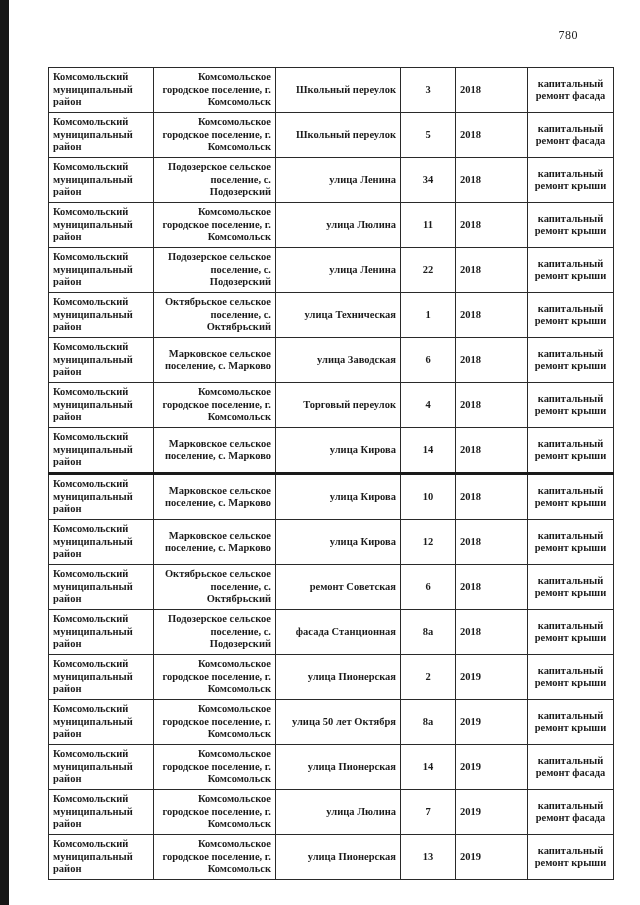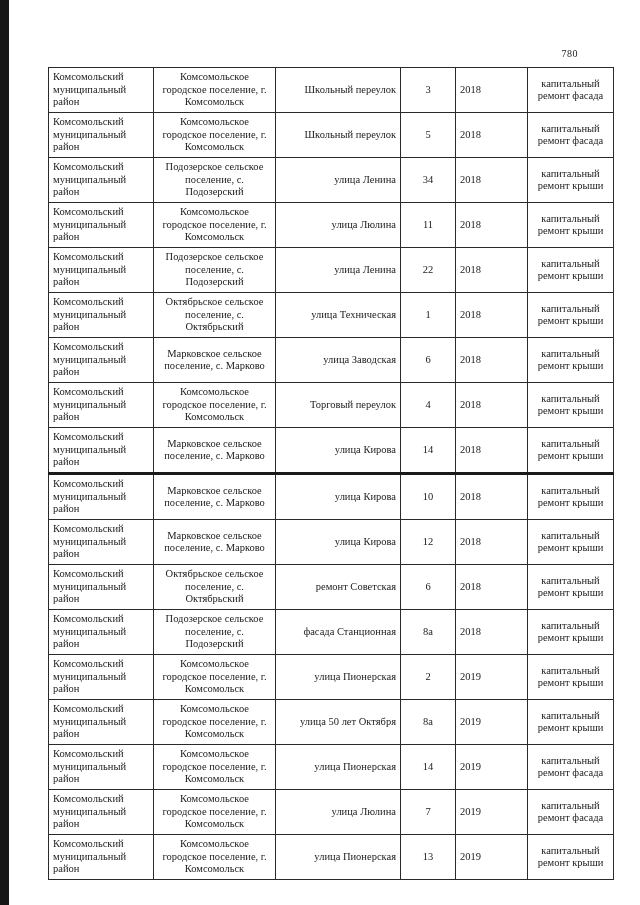--- a/index.html
+++ b/index.html
@@ -18,29 +18,29 @@
     left: 0;
     top: 0;
     width: 9px;
     height: 905px;
     background: #161616;
   }
   .page-number {
     position: absolute;
     top: 28px;
     right: 62px;
-    font-size: 10px;
+    font-size: 12px;
     letter-spacing: 0.5px;
-    margin-top: 20px;
   }
   .table-wrap {
     position: absolute;
     left: 48px;
     top: 67px;
     width: 565px;
+    font-weight: bold;
   }
   table {
     border-collapse: collapse;
     table-layout: fixed;
     width: 565px;
     font-size: 10.5px;
     line-height: 1.18;
   }
   td {
     border: 1px solid #2a2a2a;
@@ -50,21 +50,21 @@
     overflow: hidden;
     word-wrap: break-word;
   }
   col.c-district   { width: 105px; }
   col.c-settlement { width: 122px; }
   col.c-street     { width: 125px; }
   col.c-house      { width: 55px;  }
   col.c-year       { width: 72px;  }
   col.c-work       { width: 86px;  }
   td.col-district   { text-align: left; vertical-align: middle; }
-  td.col-settlement { text-align: center; vertical-align: middle; }
+  td.col-settlement { text-align: right; vertical-align: middle; }
   td.col-street     { text-align: right; }
   td.col-house      { text-align: center; }
   td.col-year       { text-align: left; }
   td.col-work       { text-align: center; }
   
   #main-table tr:nth-child(9) td { border-bottom: 3px solid #1a1a1a; }
 </style>
 </head>
 <body>
 

